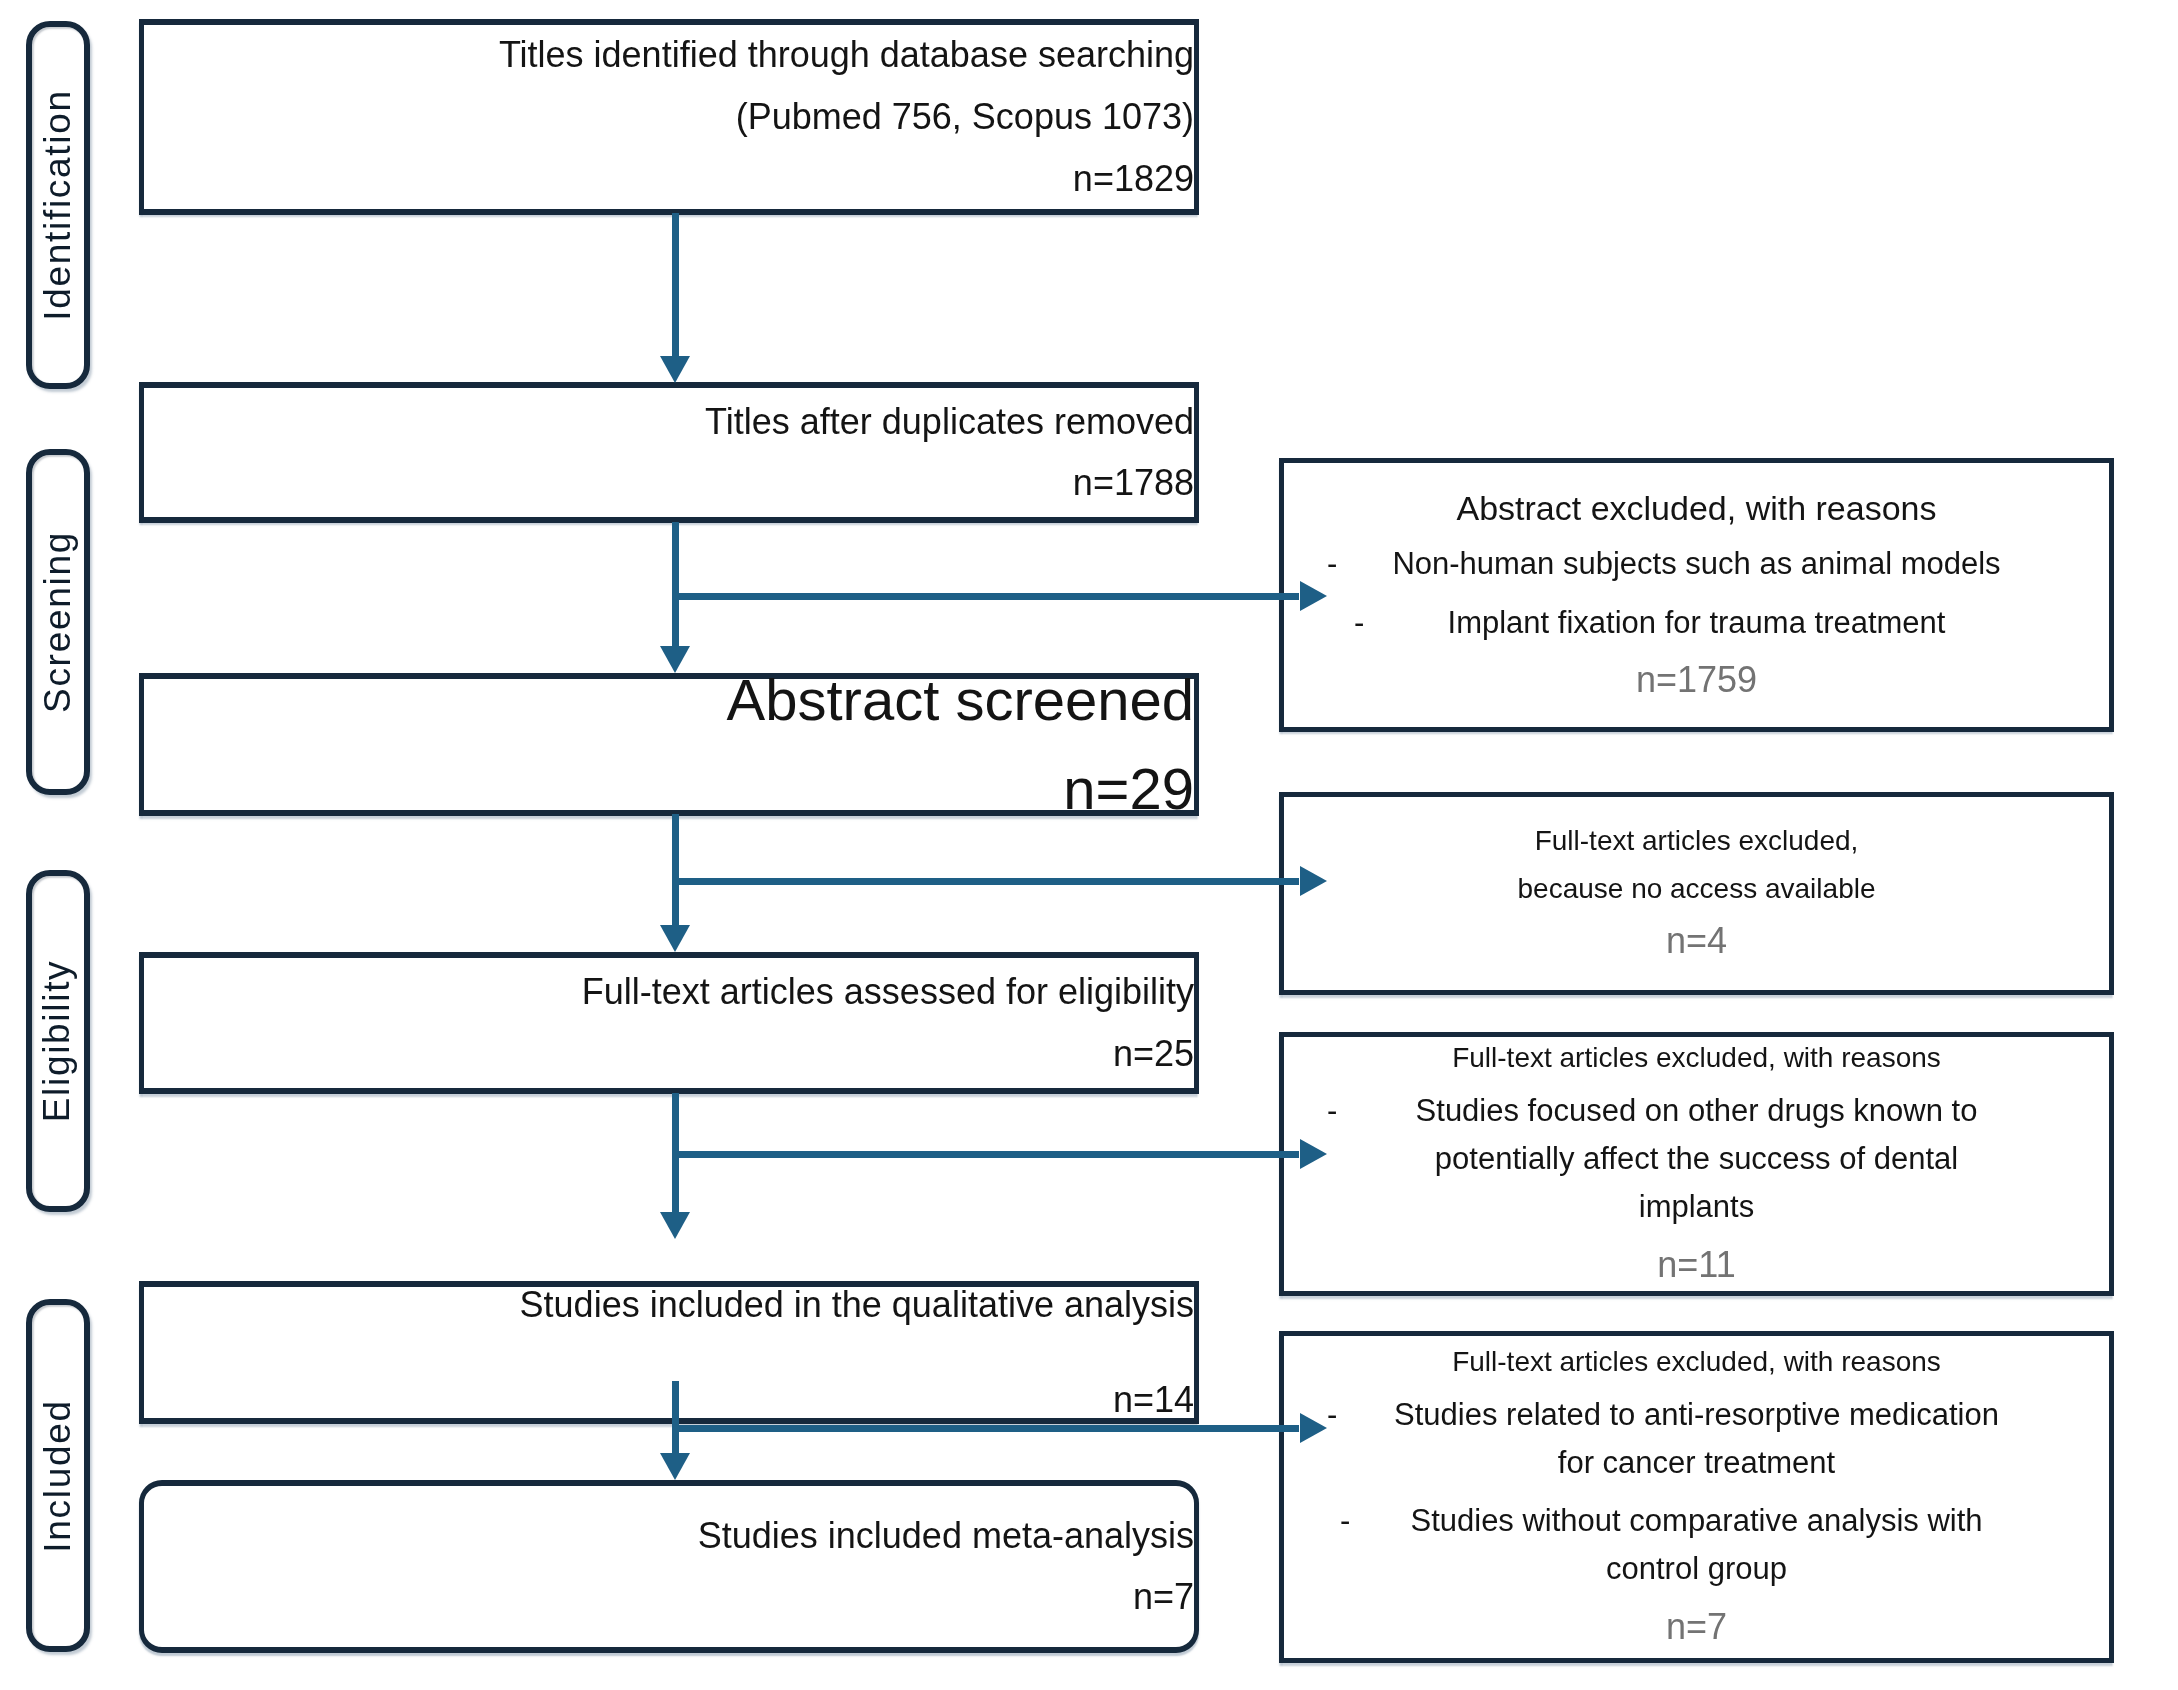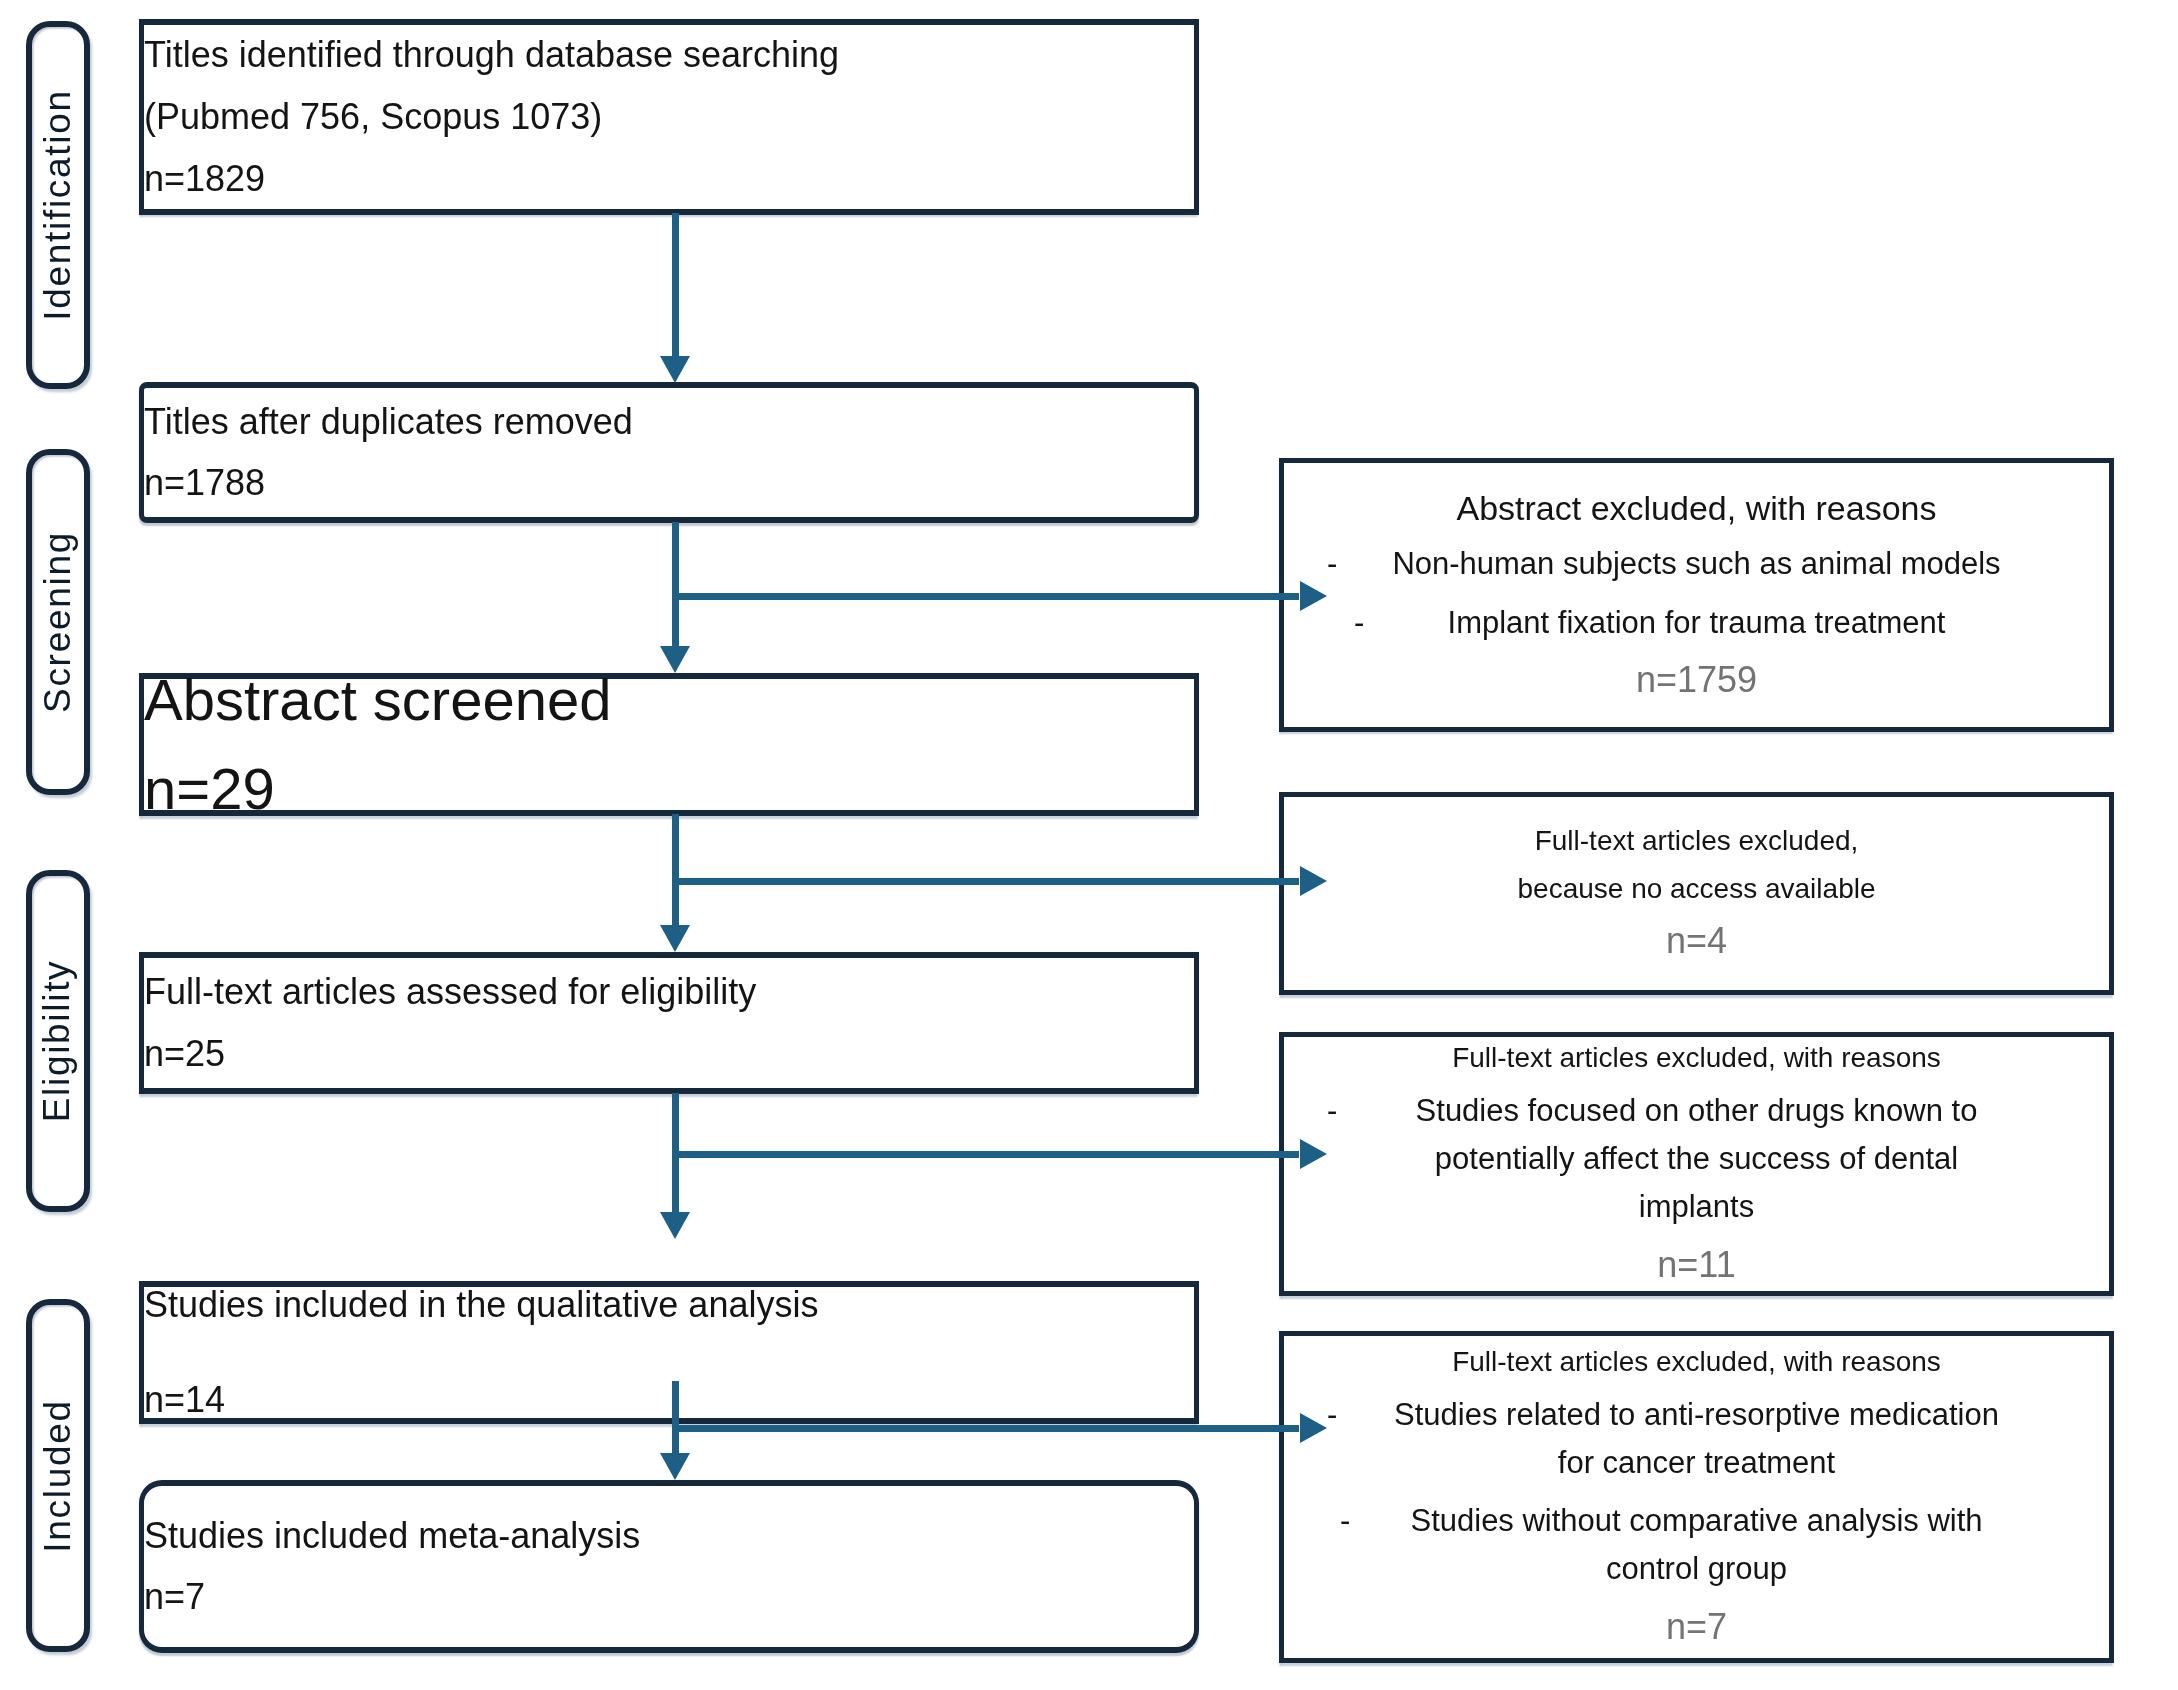--- a/index.html
+++ b/index.html
@@ -26,21 +26,21 @@
     white-space:nowrap;
     font-size:37px;letter-spacing:1.7px;color:#0e1c2a;
   }
 
   
   .fbox{
     position:absolute;left:139px;width:1060px;
     box-sizing:border-box;
     border:5.1px solid #16293c;border-top-width:6.8px;border-bottom-width:6.8px;
     background:#ffffff;
-    display:flex;flex-direction:column;align-items:flex-start;justify-content:center;
+    display:flex;flex-direction:column;align-items:flex-end;justify-content:center;
     text-align:center;
     box-shadow:0 3.4px 1.7px -0.9px rgba(130,150,170,.5);
   }
   .fbox .line{font-size:36px;line-height:1;margin:12.8px 0;color:#141414;}
   .fbox.big .line{font-size:58px;margin:15.3px 0;}
 
   
   .xbox{
     position:absolute;left:1279px;width:835px;
     box-sizing:border-box;
@@ -88,21 +88,21 @@
   <div class="stage" style="top:1299px;height:353px;">
     <span>Included</span>
   </div>
 
   <div class="fbox" style="top:19px;height:196px;">
     <div class="line">Titles identified through database searching</div>
     <div class="line">(Pubmed 756, Scopus 1073)</div>
     <div class="line">n=1829</div>
   </div>
 
-  <div class="fbox" style="top:382px;height:141px;border-radius:8px;">
+  <div class="fbox" style="top:382px;height:141px;">
     <div class="line">Titles after duplicates removed</div>
     <div class="line">n=1788</div>
   </div>
 
   <div class="fbox big" style="top:673px;height:143px;">
     <div class="line">Abstract screened</div>
     <div class="line">n=29</div>
   </div>
 
   <div class="fbox" style="top:952px;height:142px;">

